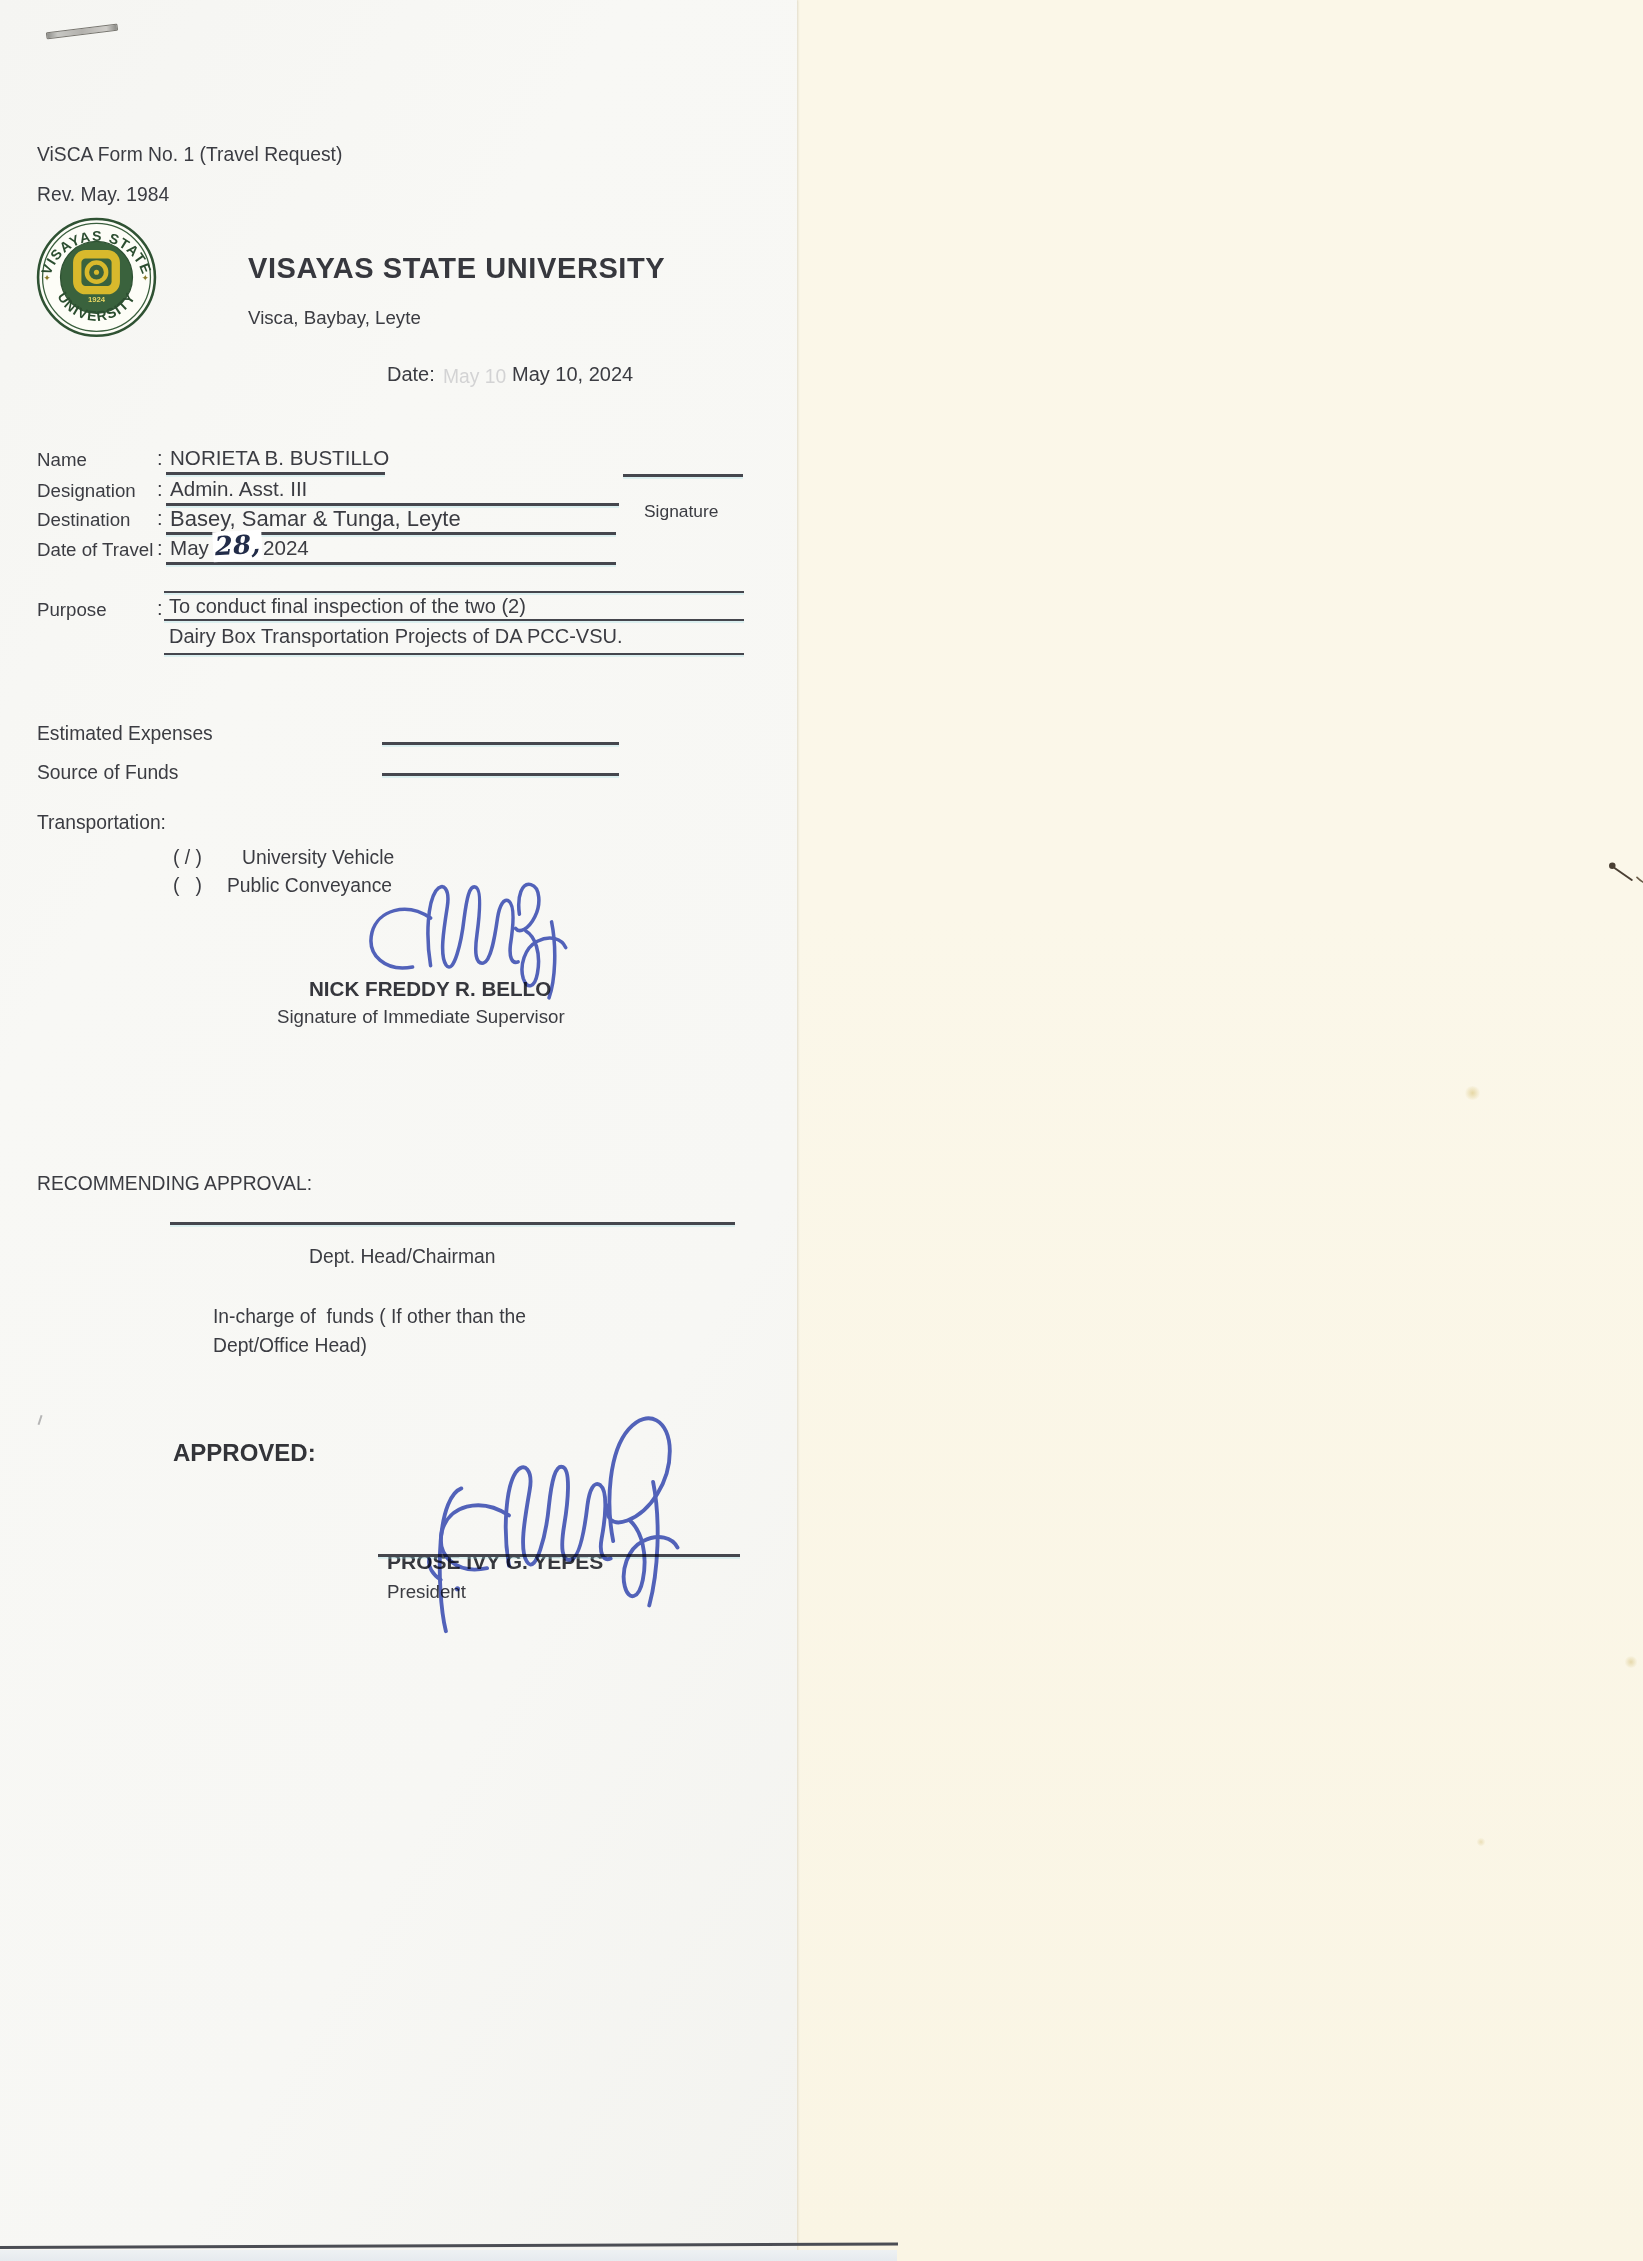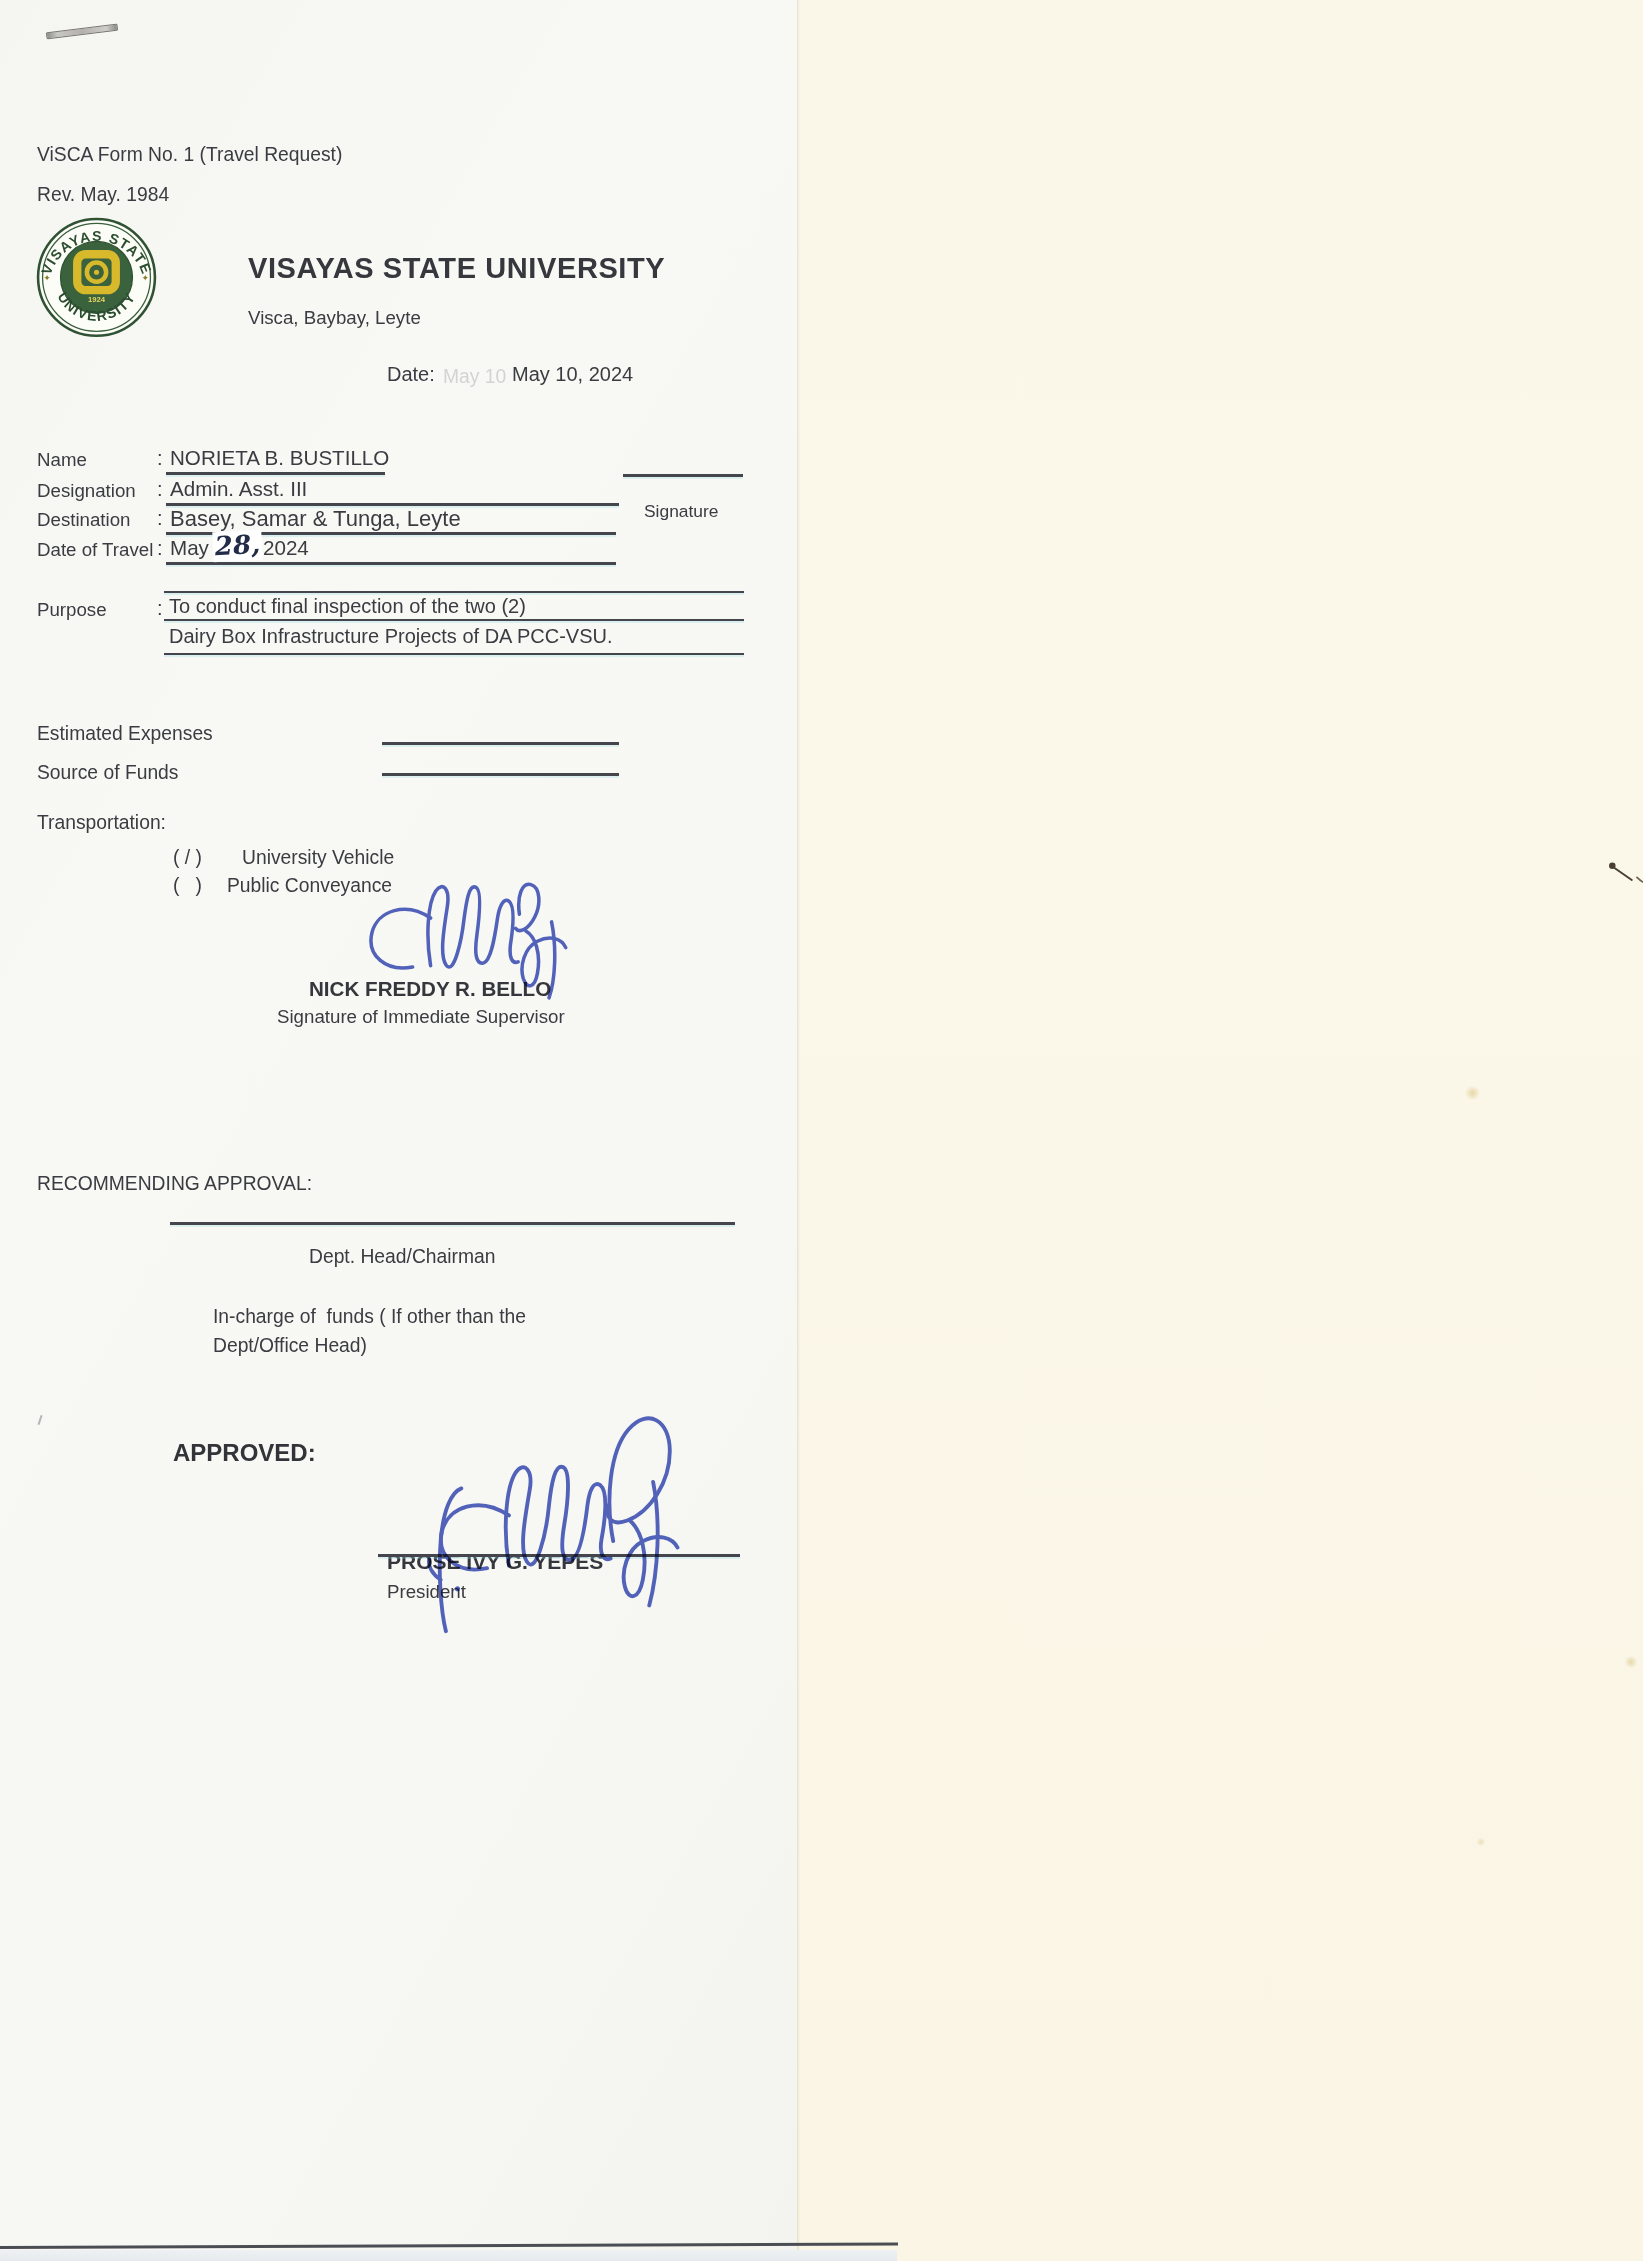--- a/index.html
+++ b/index.html
@@ -101,21 +101,21 @@
   <div class="t" style="left:170px;top:536px;font-size:20.6px;">May</div>
   <div class="t" style="left:213px;top:531px;font-size:26px;z-index:3;"><span class="hand">28,</span></div>
   <div class="t" style="left:263px;top:536px;font-size:20.6px;">2024</div>
   <div class="rule" style="left:166px;top:562px;width:450px;"></div>
 
   <div class="rule thin" style="left:164px;top:591px;width:580px;"></div>
   <div class="t" style="left:37px;top:599px;font-size:18.7px;">Purpose</div>
   <div class="t" style="left:157px;top:597px;font-size:20px;">:</div>
   <div class="t" style="left:169px;top:595px;font-size:20px;">To conduct final inspection of the two (2)</div>
   <div class="rule thin" style="left:164px;top:619px;width:580px;"></div>
-  <div class="t" style="left:169px;top:625px;font-size:20px;">Dairy Box Infrastructure Projects of DA PCC-VSU.</div>
+  <div class="t" style="left:169px;top:625px;font-size:20px;">Dairy Box Transportation Projects of DA PCC-VSU.</div>
   <div class="rule thin" style="left:164px;top:653px;width:580px;"></div>
 
   <div class="t" style="left:37px;top:723px;font-size:19.3px;">Estimated Expenses</div>
   <div class="rule" style="left:382px;top:742px;width:237px;"></div>
   <div class="t" style="left:37px;top:762px;font-size:19.3px;">Source of Funds</div>
   <div class="rule" style="left:382px;top:773px;width:237px;"></div>
 
   <div class="t" style="left:37px;top:812px;font-size:19.3px;">Transportation:</div>
   <div class="t" style="left:173px;top:847px;font-size:19.3px;">( / )</div>
   <div class="t" style="left:227px;top:847px;font-size:19.3px;margin-left:15px;">University Vehicle</div>

